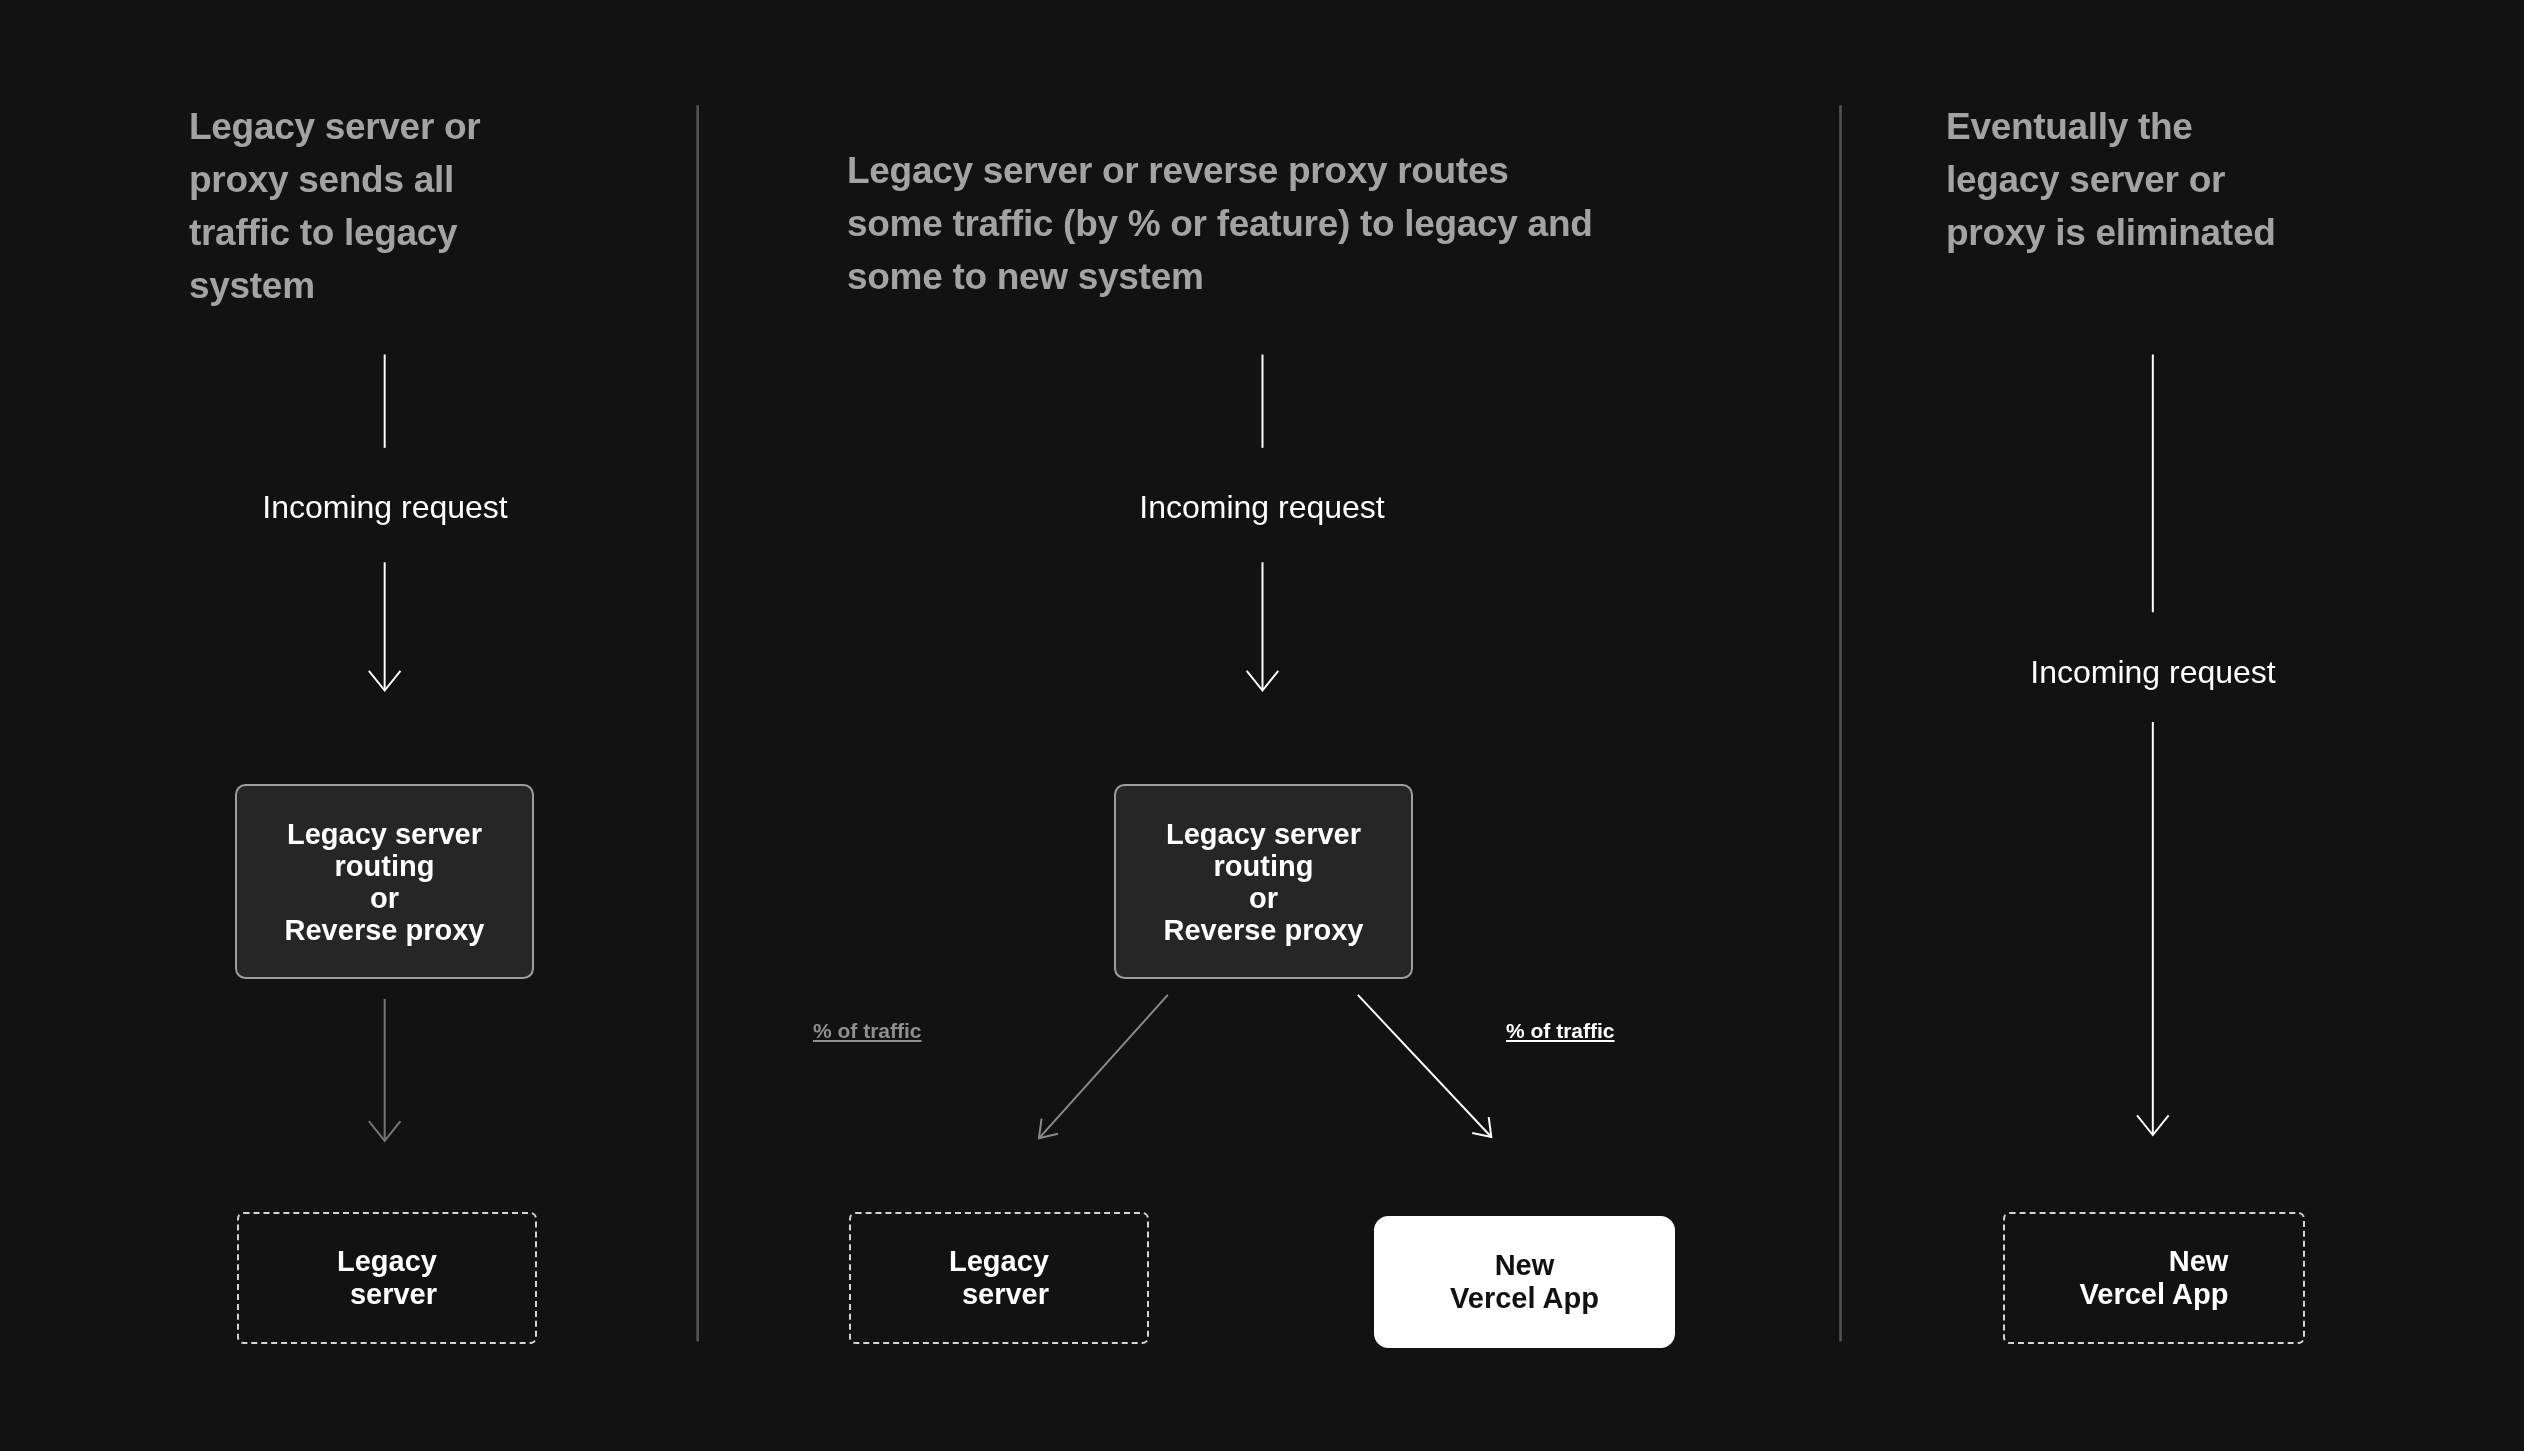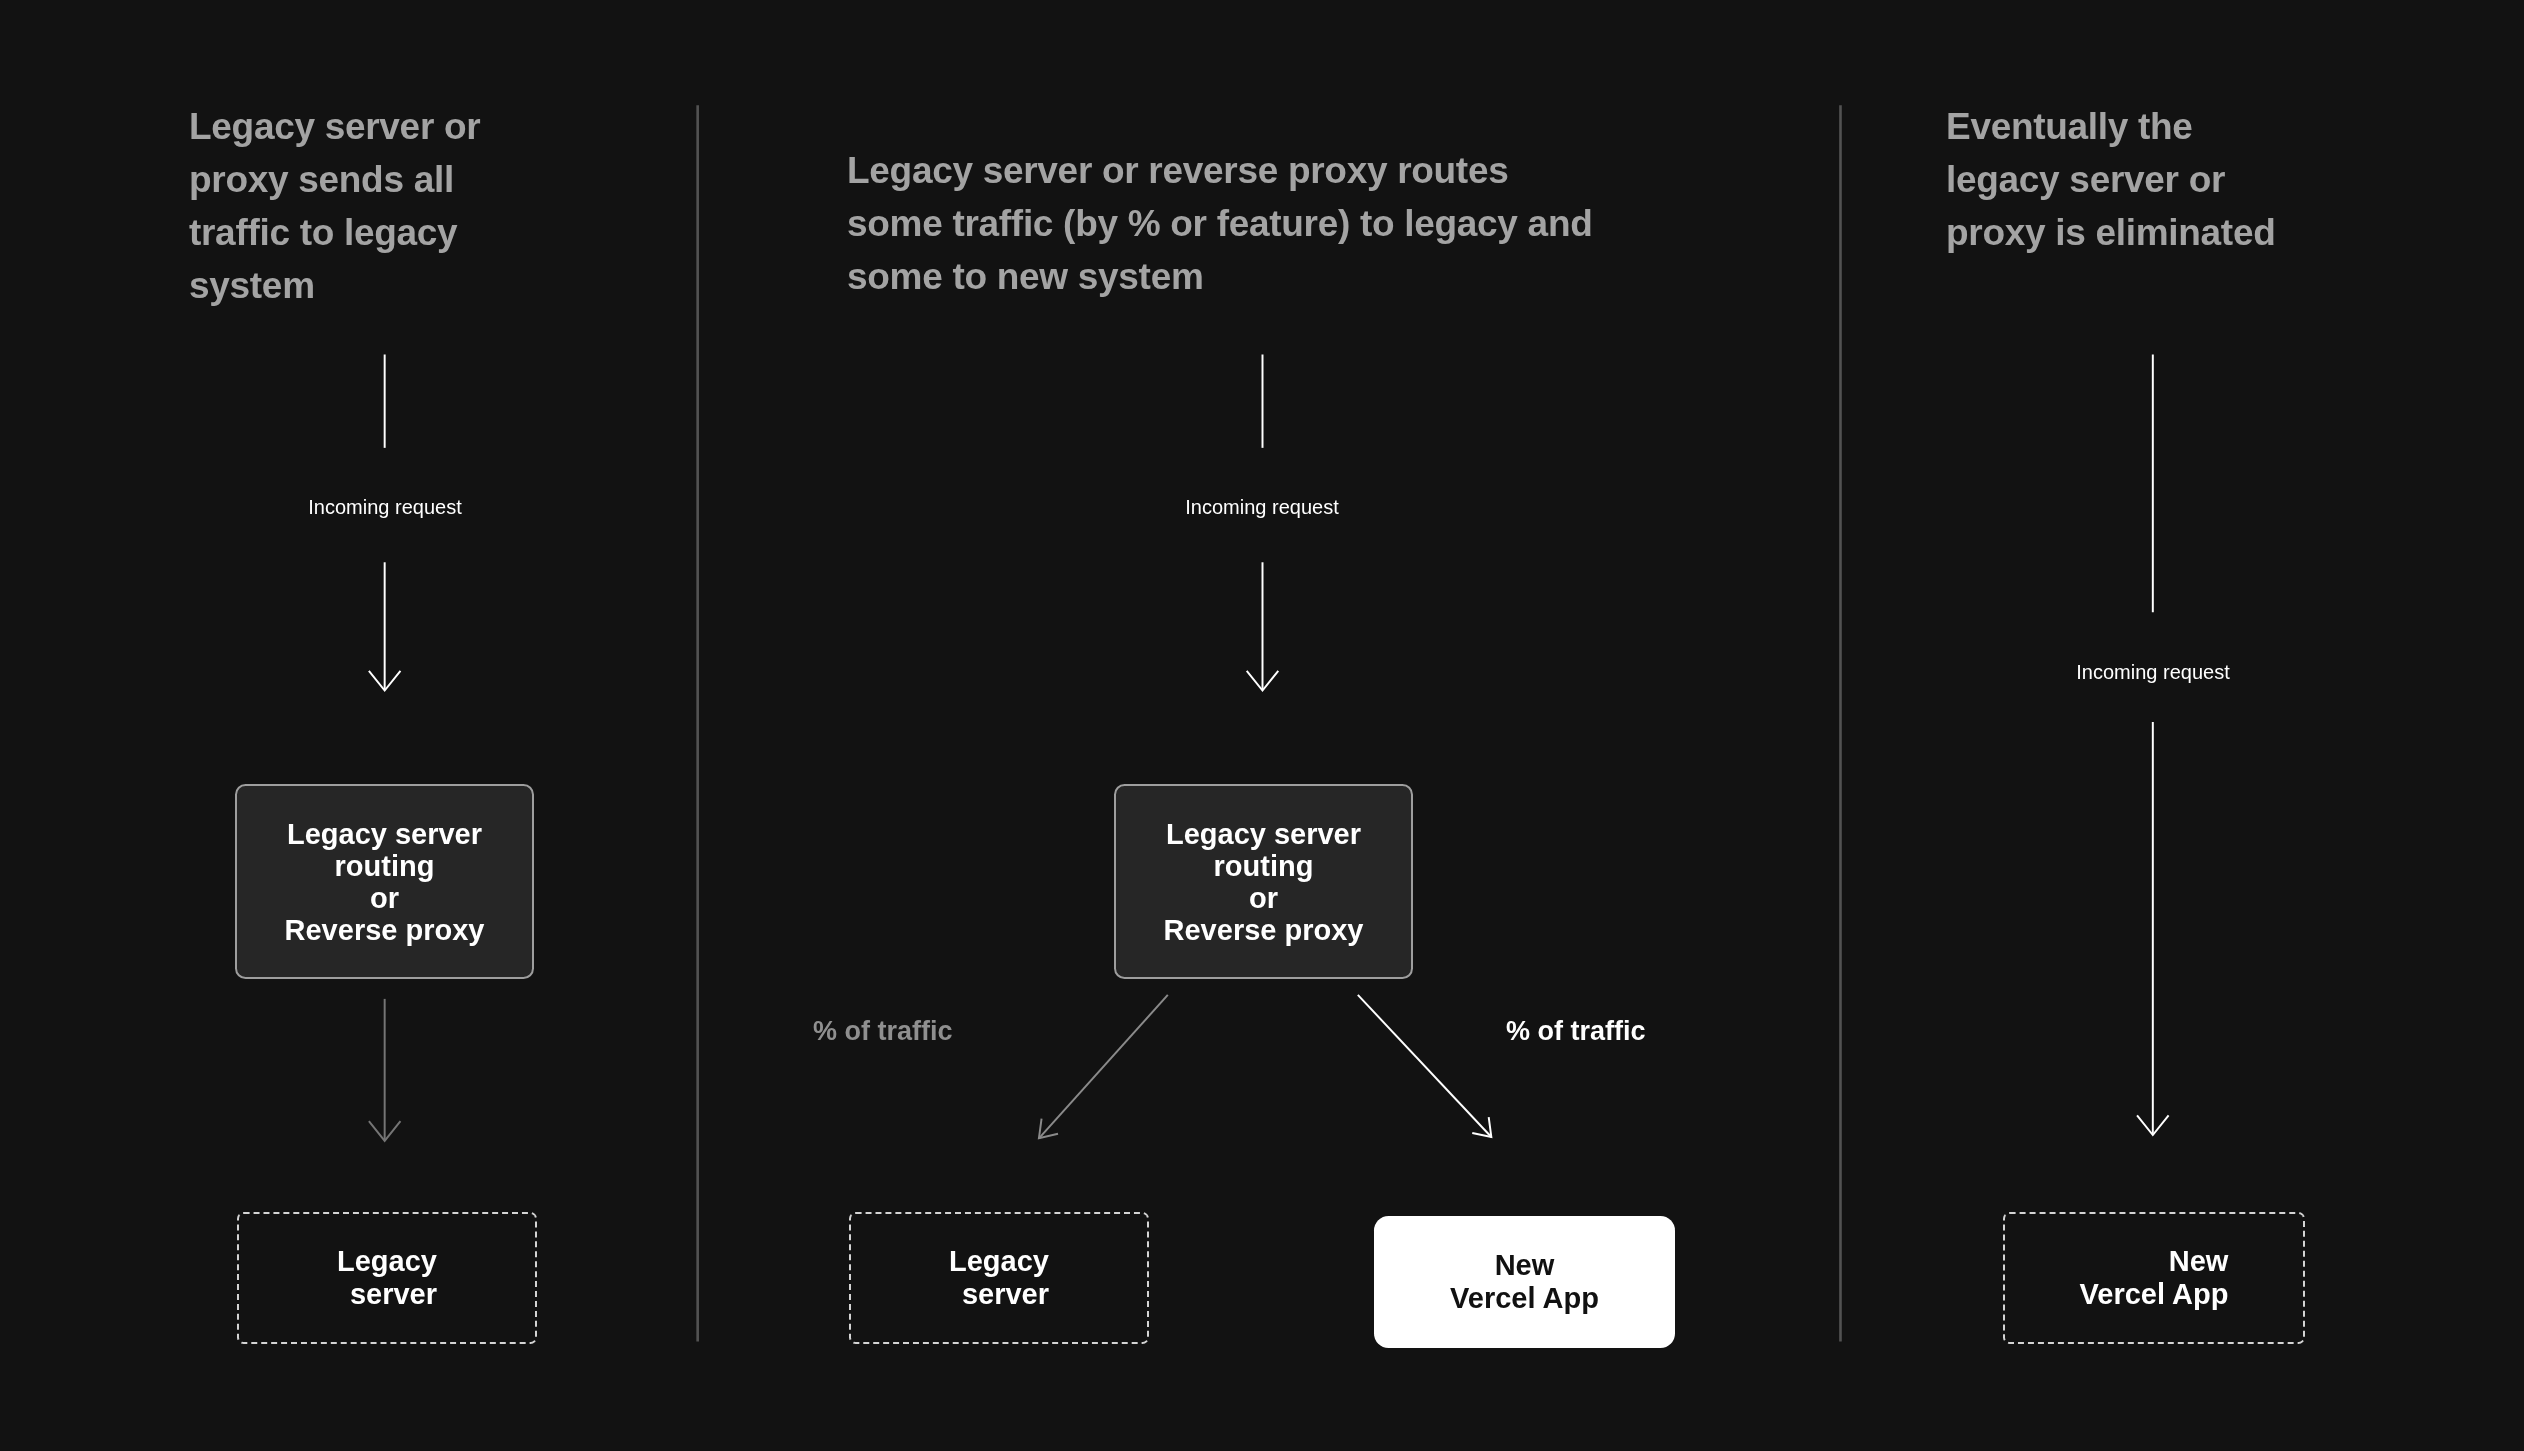--- a/index.html
+++ b/index.html
@@ -25,21 +25,21 @@
     color: #a3a3a3;
     font-size: 37px;
     line-height: 53px;
     font-weight: 700;
     letter-spacing: -0.3px;
     white-space: pre-line;
   }
   .incoming {
     position: absolute;
     color: #ffffff;
-    font-size: 20px;
+    font-size: 32px;
     line-height: 32px;
     font-weight: 400;
     white-space: nowrap;
     transform: translateX(-50%);
     text-align: center;
   }
   .router-box {
     position: absolute;
     width: 299px;
     height: 195px;
@@ -87,24 +87,25 @@
     justify-content: center;
     text-align: center;
     color: #111111;
     font-size: 29px;
     line-height: 33px;
     font-weight: 700;
     white-space: pre-line;
   }
   .edge-label {
     position: absolute;
-    font-size: 27px;
+    font-size: 21px;
     line-height: 36px;
     font-weight: 700;
     white-space: nowrap;
+    text-decoration: underline;
   }
   .edge-label.gray { color: #8f8f8f; }
   .edge-label.white { color: #ffffff; }
 </style>
 </head>
 <body>
 
 <svg class="connectors" width="2525" height="1452" viewBox="0 0 3840 2208">
 
   <line x1="1061" y1="160" x2="1061" y2="2040" stroke="#525252" stroke-width="4"></line>

